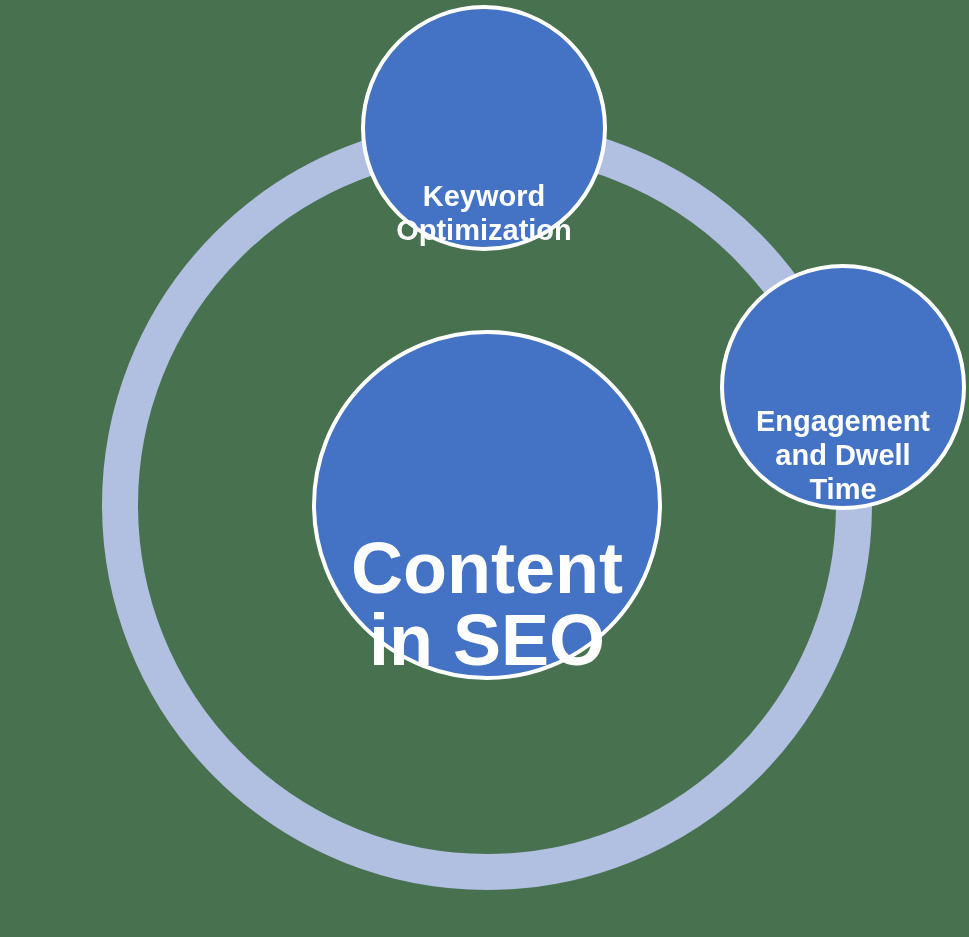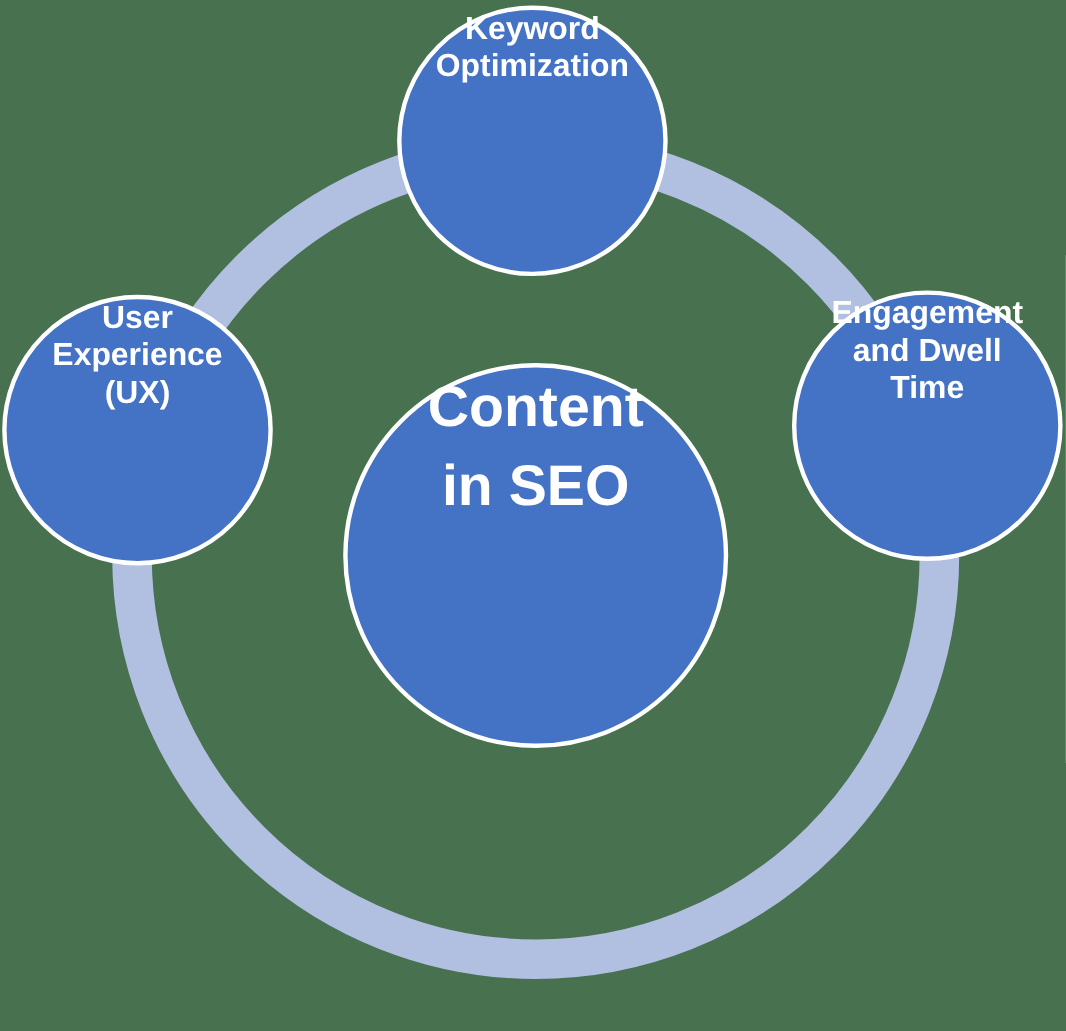--- a/index.html
+++ b/index.html
@@ -26,41 +26,41 @@
     border-radius: 50%;
   }
   
   .node {
     position: absolute;
     box-sizing: border-box;
     background: #4472C4;
     border: 4px solid #FFFFFF;
     border-radius: 50%;
     display: flex;
-    align-items: flex-start;
+    align-items: flex-end;
     justify-content: center;
     text-align: center;
   }
   .label {
     color: #FFFFFF;
     font-weight: bold;
     white-space: pre-line;
   }
   .sat .label {
     font-size: 29px;
     line-height: 34px;
   }
   .center-node {
     left: 312px;
     top: 330px;
     width: 350px;
     height: 350px;
   }
   .center-node .label {
-    font-size: 52px;
+    font-size: 72px;
     line-height: 72px;
   }
   .pos-top          { left: 361px; top: 5px;   width: 246px; height: 246px; }
   .pos-right        { left: 720px; top: 264px; width: 246px; height: 246px; }
   .pos-bottom-right { left: 583px; top: 683px; width: 246px; height: 246px; }
   .pos-bottom-left  { left: 143px; top: 692px; width: 246px; height: 246px; }
   .pos-left         { left: 2px;   top: 268px; width: 246px; height: 246px; }
 </style>
 </head>
 <body>
@@ -80,19 +80,14 @@
   </div>
 
   <div class="node sat pos-right">
     <div class="label">Engagement
 and Dwell
 Time</div>
   </div>
 
 
 
-  <div class="node sat pos-left">
-    <div class="label">User
-Experience
-(UX)</div>
-  </div>
 
 </div>
 
 </body></html>

